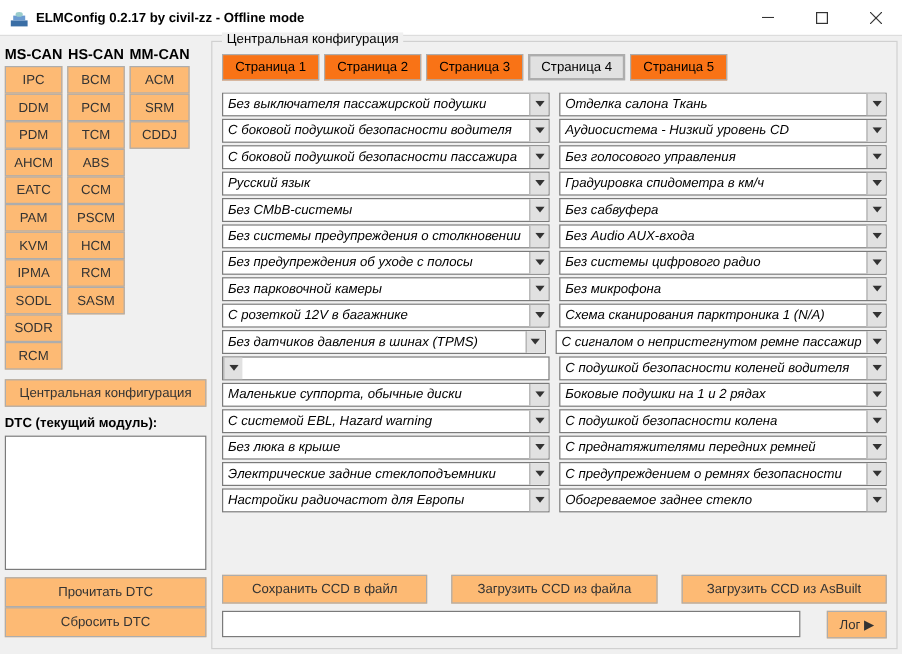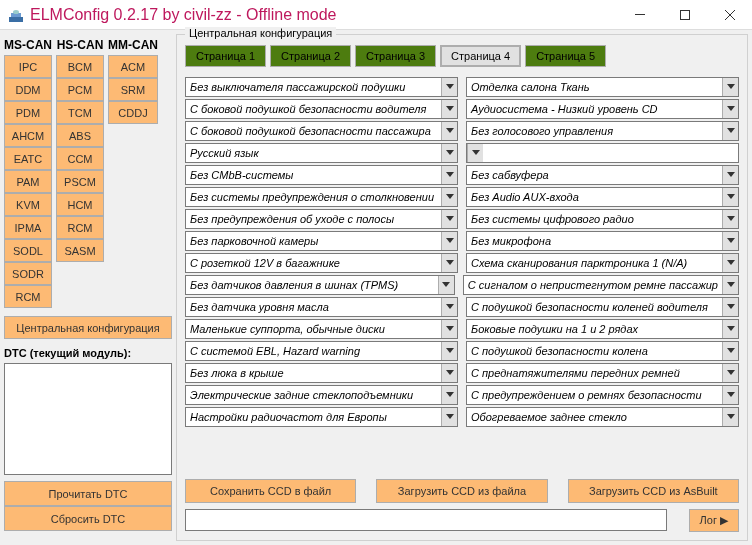--- a/index.html
+++ b/index.html
@@ -1,35 +1,35 @@
 <!DOCTYPE html>
 <html><head>
 <meta charset="utf-8">
 <style>
 * { box-sizing: border-box; margin: 0; padding: 0; font-family: 'Segoe UI', Tahoma, sans-serif; font-size: 11px; }
 body { background: #f0f0f0; width: 752px; height: 545px; overflow: hidden; }
 .titlebar { height: 30px; background: #fff; display: flex; align-items: center; padding-left: 8px; border-bottom: 1px solid #ddd; }
 .titlebar .appicon { width: 16px; height: 16px; margin-right: 6px; display: inline-flex; align-items: center; justify-content: center; }
-.titlebar .title { flex: 1; color: #be185d; font-size: 16px; }
+.titlebar .title { flex: 1; color: #000000; font-size: 11px; font-weight: bold; }
 .titlebar .winbtn { width: 45px; height: 30px; display: flex; align-items: center; justify-content: center; color: #333; }
 .content { display: flex; height: 515px; padding: 4px; gap: 4px; }
 .leftcol { display: flex; flex-direction: column; gap: 2px; }
 .modbtns { display: flex; gap: 4px; }
 .modcol { display: flex; flex-direction: column; gap: 0; }
 .modcol-head { font-weight: bold; text-align: center; padding: 4px 0 3px 0; font-size: 12px; }
 .btn { background: #fdba74; border: 1px solid #adadad; padding: 4px 6px; text-align: center; cursor: pointer; min-width: 48px; min-height: 23px; font-size: 11px; color: #333; }
 .cc-btn { margin-top: 6px; width: 168px; font-size: 11px; }
 .dtc-label { margin-top: 6px; font-size: 11px; font-weight: bold; }
 .dtc-area { width: 168px; height: 112px; background: #fff; border: 1px solid #7a7a7a; margin-top: 2px; }
 .dtc-btns { display: flex; flex-direction: column; margin-top: 4px; gap: 0; border-radius: 13px; }
 .dtc-btns .btn { width: 168px; min-height: 25px; }
 .fieldset { border: 1px solid #d0d0d0; padding: 6px 8px 8px 8px; position: relative; flex: 1; display: flex; flex-direction: column; }
 .fieldset > .legend { position: absolute; top: -8px; left: 8px; background: #f0f0f0; padding: 0 4px; font-size: 11px; }
 .tabs { display: flex; gap: 4px; margin-bottom: 10px; margin-top: 4px; }
-.tab { border: 1px solid #adadad; padding: 4px 10px; background: #4d7c0f; cursor: pointer; }
+.tab { border: 1px solid #adadad; padding: 4px 10px; background: #f97316; cursor: pointer; }
 .tab.active { border-width: 2px; font-weight: normal; padding: 3px 9px; background: #e1e1e1; }
 .grid { display: flex; flex-direction: column; gap: 2px; flex: 1; overflow: hidden; font-style: italic; }
 .row { display: flex; gap: 8px; }
 .combo { flex: 1; position: relative; background: #fff; border: 1px solid #7a7a7a; height: 20px; display: flex; align-items: center; }
 .combo span.val { flex: 1; padding: 0 4px; white-space: nowrap; overflow: hidden; text-overflow: clip; font-size: 11px; }
 .combo .dd { width: 16px; height: 100%; border-left: 1px solid #adadad; background: #e1e1e1; display: flex; align-items: center; justify-content: center; }
 .combo .dd svg { width: 8px; height: 6px; }
 .ccd-btns { display: flex; gap: 20px; margin-top: 6px; }
 .ccd-btns .btn { flex: 1; min-height: 24px; }
 .logrow { display: flex; gap: 22px; margin-top: 6px; }
@@ -178,20 +178,21 @@
         <div class="row">
           <div class="combo">
             <span class="val">Русский язык</span>
             <div class="dd">
               <svg viewBox="0 0 8 6">
                 <path d="M0 0 L4 5 L8 0 Z" fill="#333"></path>
               </svg>
             </div>
           </div>
           <div class="combo">
+            <span class="val">Градуировка спидометра в км/ч</span>
             <div class="dd">
               <svg viewBox="0 0 8 6">
                 <path d="M0 0 L4 5 L8 0 Z" fill="#333"></path>
               </svg>
             </div>
           </div>
         </div>
         <div class="row">
           <div class="combo">
             <span class="val">Без CMbB-системы</span>
@@ -295,21 +296,20 @@
             <span class="val">С сигналом о непристегнутом ремне пассажир</span>
             <div class="dd">
               <svg viewBox="0 0 8 6">
                 <path d="M0 0 L4 5 L8 0 Z" fill="#333"></path>
               </svg>
             </div>
           </div>
         </div>
         <div class="row">
           <div class="combo">
-            <span class="val">Без датчика уровня масла</span>
             <div class="dd">
               <svg viewBox="0 0 8 6">
                 <path d="M0 0 L4 5 L8 0 Z" fill="#333"></path>
               </svg>
             </div>
           </div>
           <div class="combo">
             <span class="val">С подушкой безопасности коленей водителя</span>
             <div class="dd">
               <svg viewBox="0 0 8 6">

